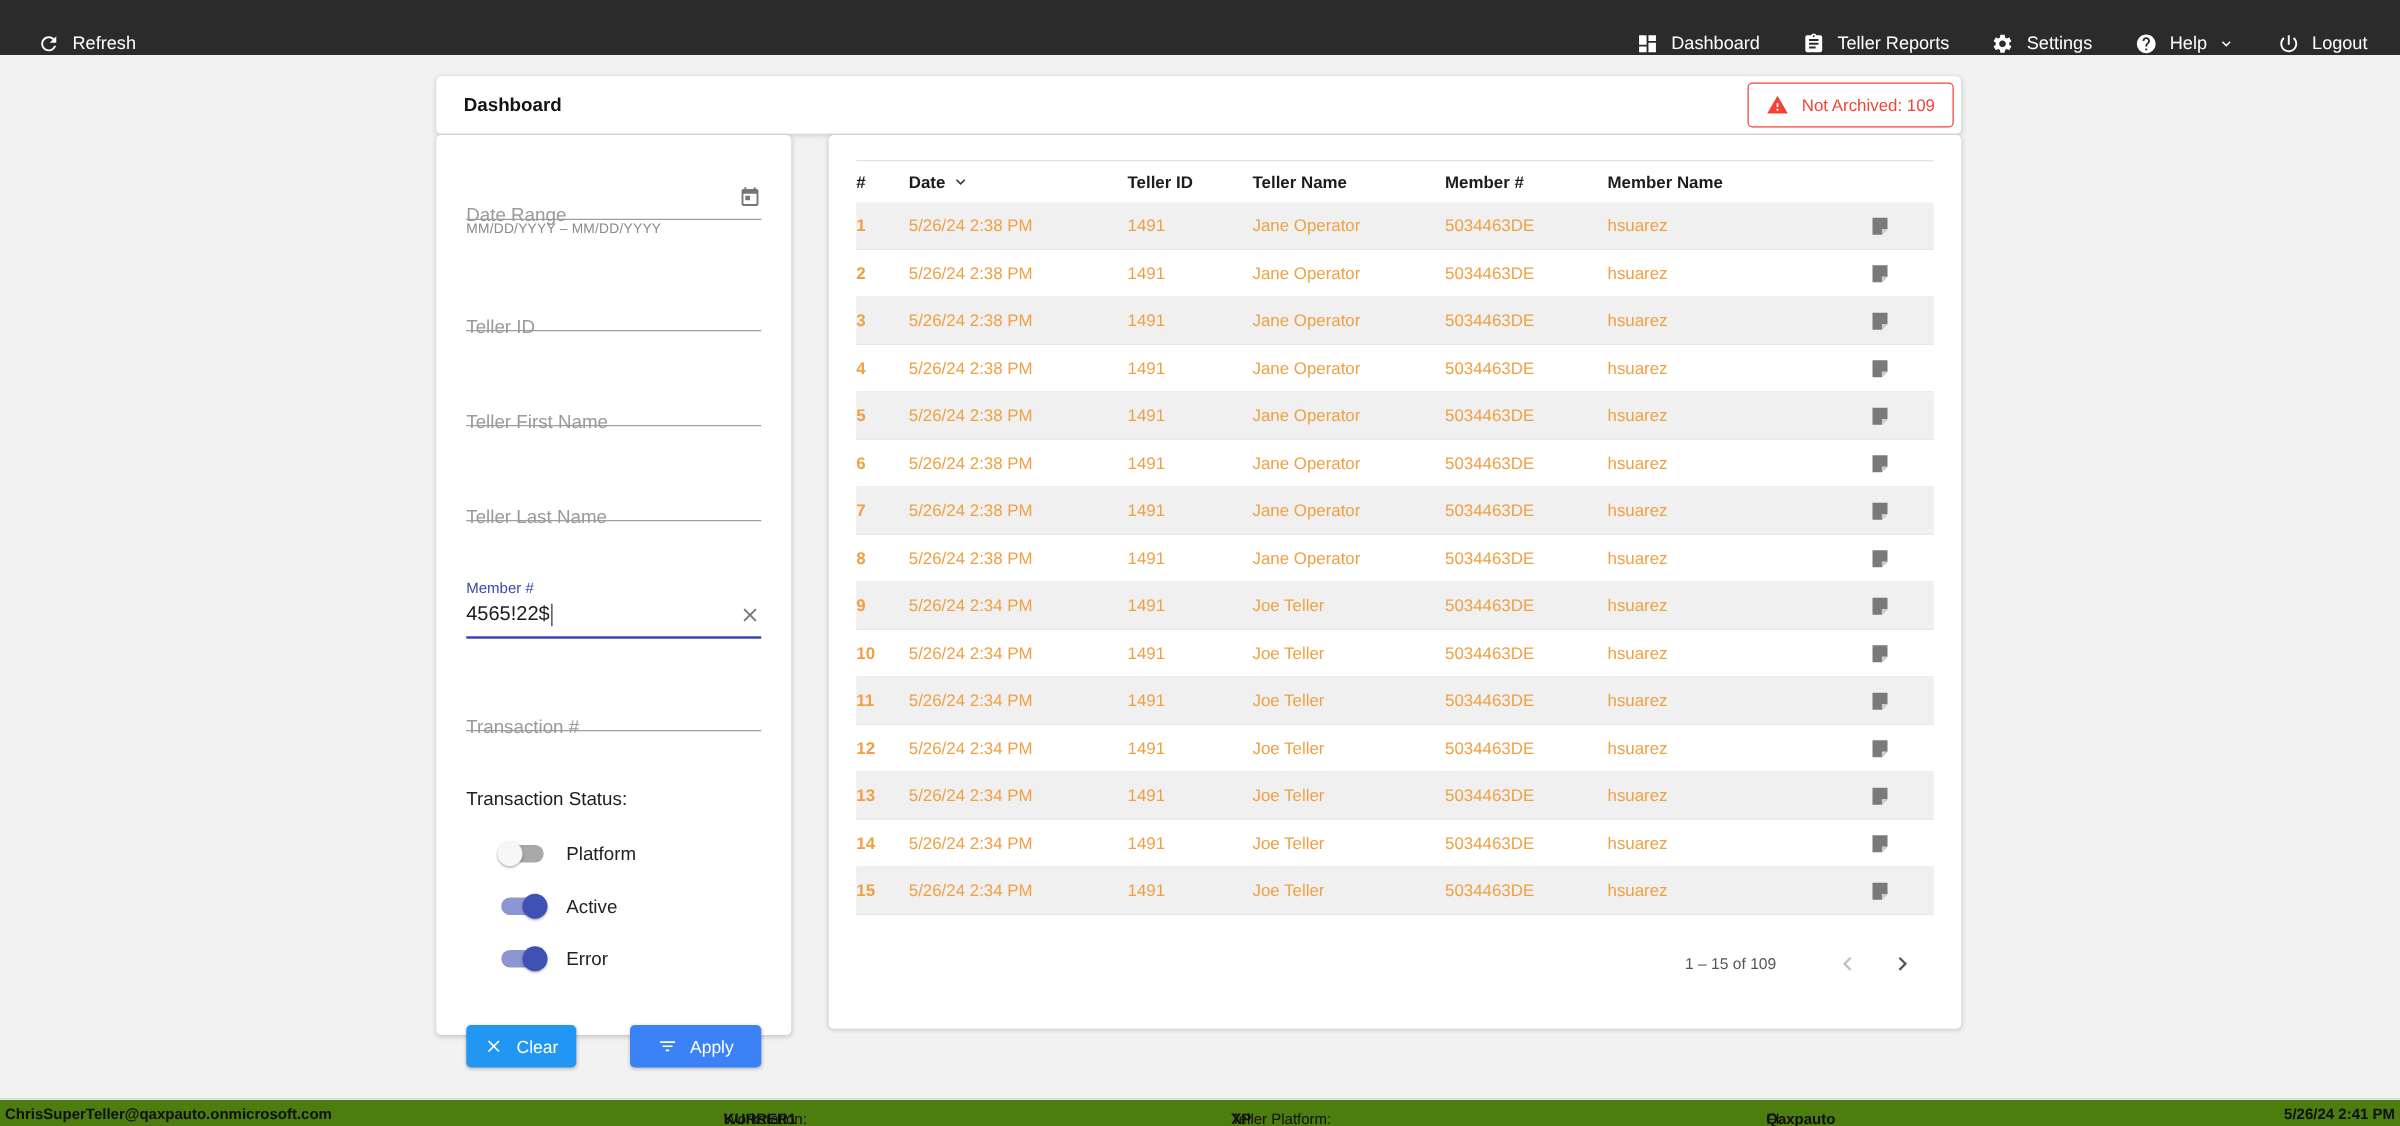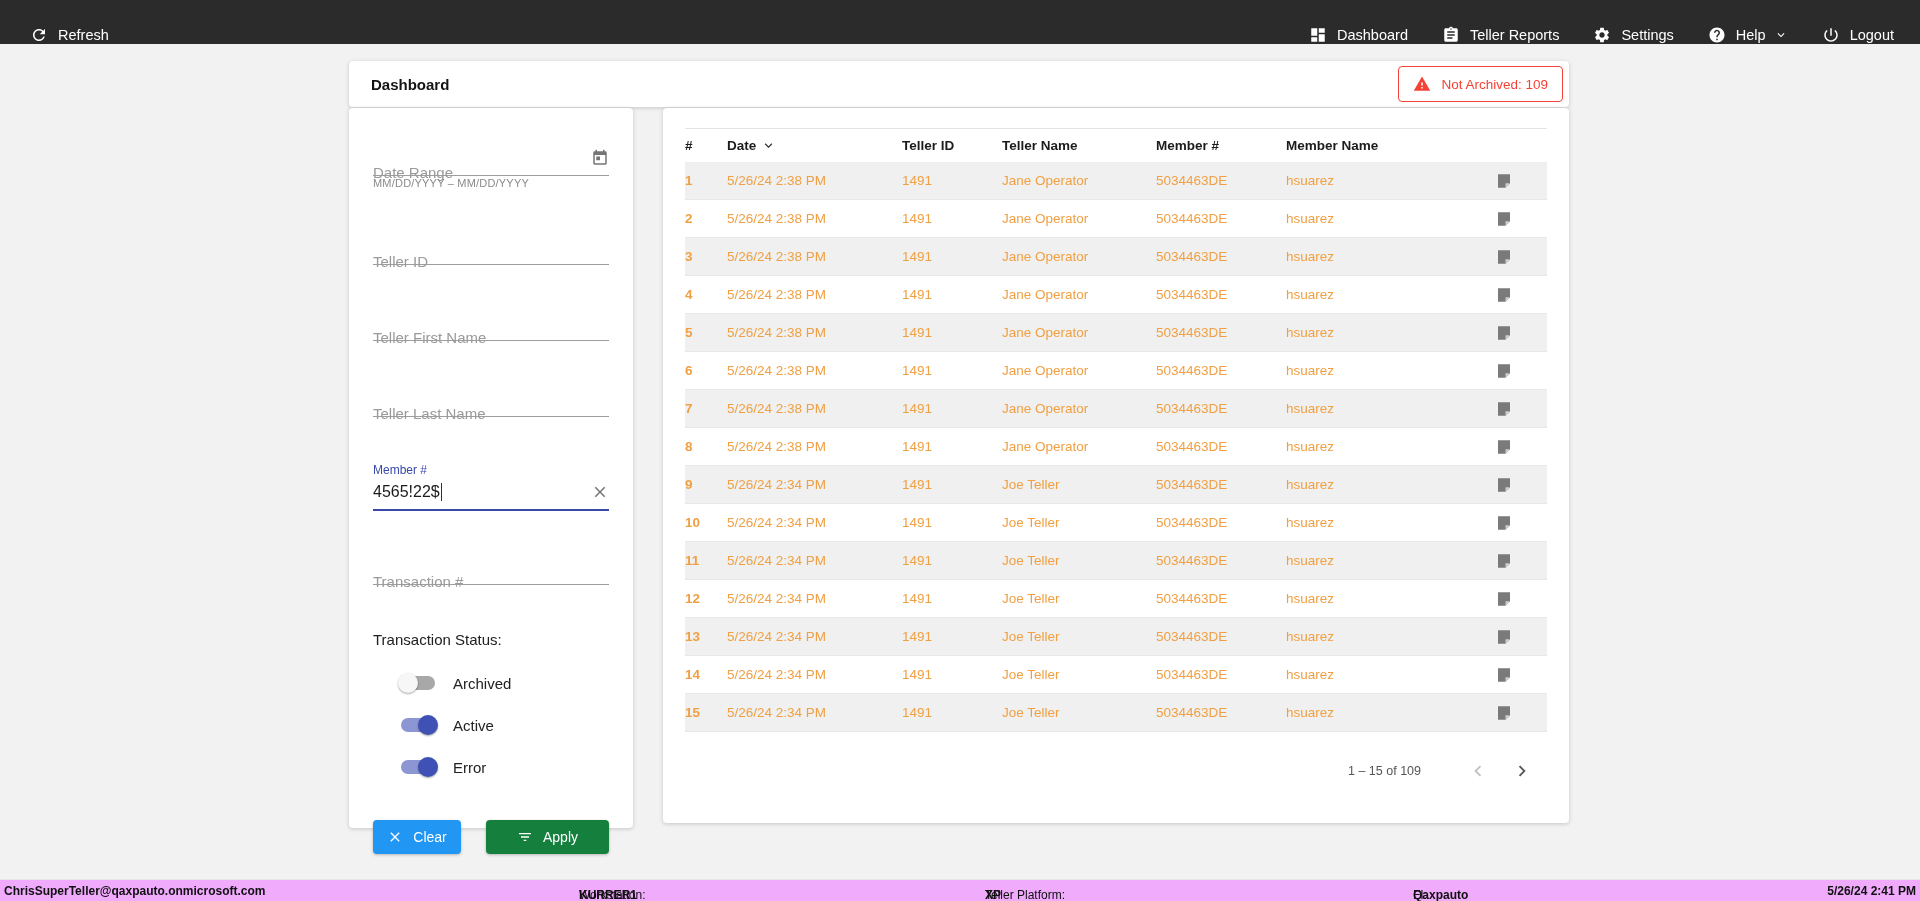--- a/index.html
+++ b/index.html
@@ -70,21 +70,21 @@
   .tg.off .knob { left:-3px; background:#f7f7f7; }
   .tg.on  .knob { right:-3px; background:#3f51b5; }
   .tg-label { font-size:15px; color:#222; }
   .btn-row { display:flex; justify-content:space-between; margin-top:42px; }
   .btn { display:flex; align-items:center; justify-content:center; gap:10px;
          height:34px; border:none; border-radius:4px; color:#fff; font-size:14px;
          font-family:"Liberation Sans", sans-serif; cursor:pointer;
          box-shadow:0 1px 3px rgba(0,0,0,.25); }
   .btn svg { width:16px; height:16px; fill:#fff; }
   .btn.blue { background:#2196f3; width:88px; }
-  .btn.gray { background:#15803d; width:123px; }
+  .btn.gray { background:#3b82f6; width:105px; }
 
   
   .table-card { position:absolute; left:663px; top:108px; width:906px; height:715px; padding:20px 22px 0; }
   .thead { display:flex; align-items:center; height:34px;
            border-top:1px solid #e3e3e3; font-size:13.5px; font-weight:700; color:#1c1c1c; }
   .hc { display:flex; align-items:center; gap:5px; }
   .sort-icon { width:15px; height:15px; fill:#333; }
   .c-num   { width:42px; }
   .c-date  { width:175px; }
   .c-tid   { width:100px; }
@@ -100,21 +100,21 @@
   .pager { display:flex; align-items:center; justify-content:flex-end;
            gap:46px; margin-top:28px; padding-right:14px; }
   .pager-range { font-size:12.5px; color:#555; }
   .pager-arrows { display:flex; align-items:center; gap:22px; }
   .pg { width:22px; height:22px; cursor:pointer; }
   .pg.prev { fill:#c0c0c0; }
   .pg.next { fill:#555; }
 
   
   .statusbar { position:absolute; left:0; bottom:0; width:1920px; height:22px;
-               background:#f0abfc; border-top:1px solid #e6e6e6; font-size:12px; color:#101010; }
+               background:#4d7c0f; border-top:1px solid #e6e6e6; font-size:12px; color:#101010; }
   .statusbar span { position:absolute; top:4px; white-space:nowrap; }
   .sb-user { left:4px; font-weight:700; }
   .sb-ws { left:579px; }
   .sb-tp { left:985px; }
   .sb-fi { left:1413px; }
   .sb-dt { right:4px; font-weight:700; }
   .bold { font-weight:700; }
 </style>
 </head>
 <body>
@@ -227,21 +227,21 @@
       </div>
     <div class="underline"></div>
   </div>
 
   <div class="status-label">Transaction Status:</div>
   <div id="toggles">
       <div class="tg off">
         <span class="track">
           <span class="knob"></span>
         </span>
-        <span class="tg-label">Archived</span>
+        <span class="tg-label">Platform</span>
       </div>
       <div class="tg on">
         <span class="track">
           <span class="knob"></span>
         </span>
         <span class="tg-label">Active</span>
       </div>
       <div class="tg on">
         <span class="track">
           <span class="knob"></span>

